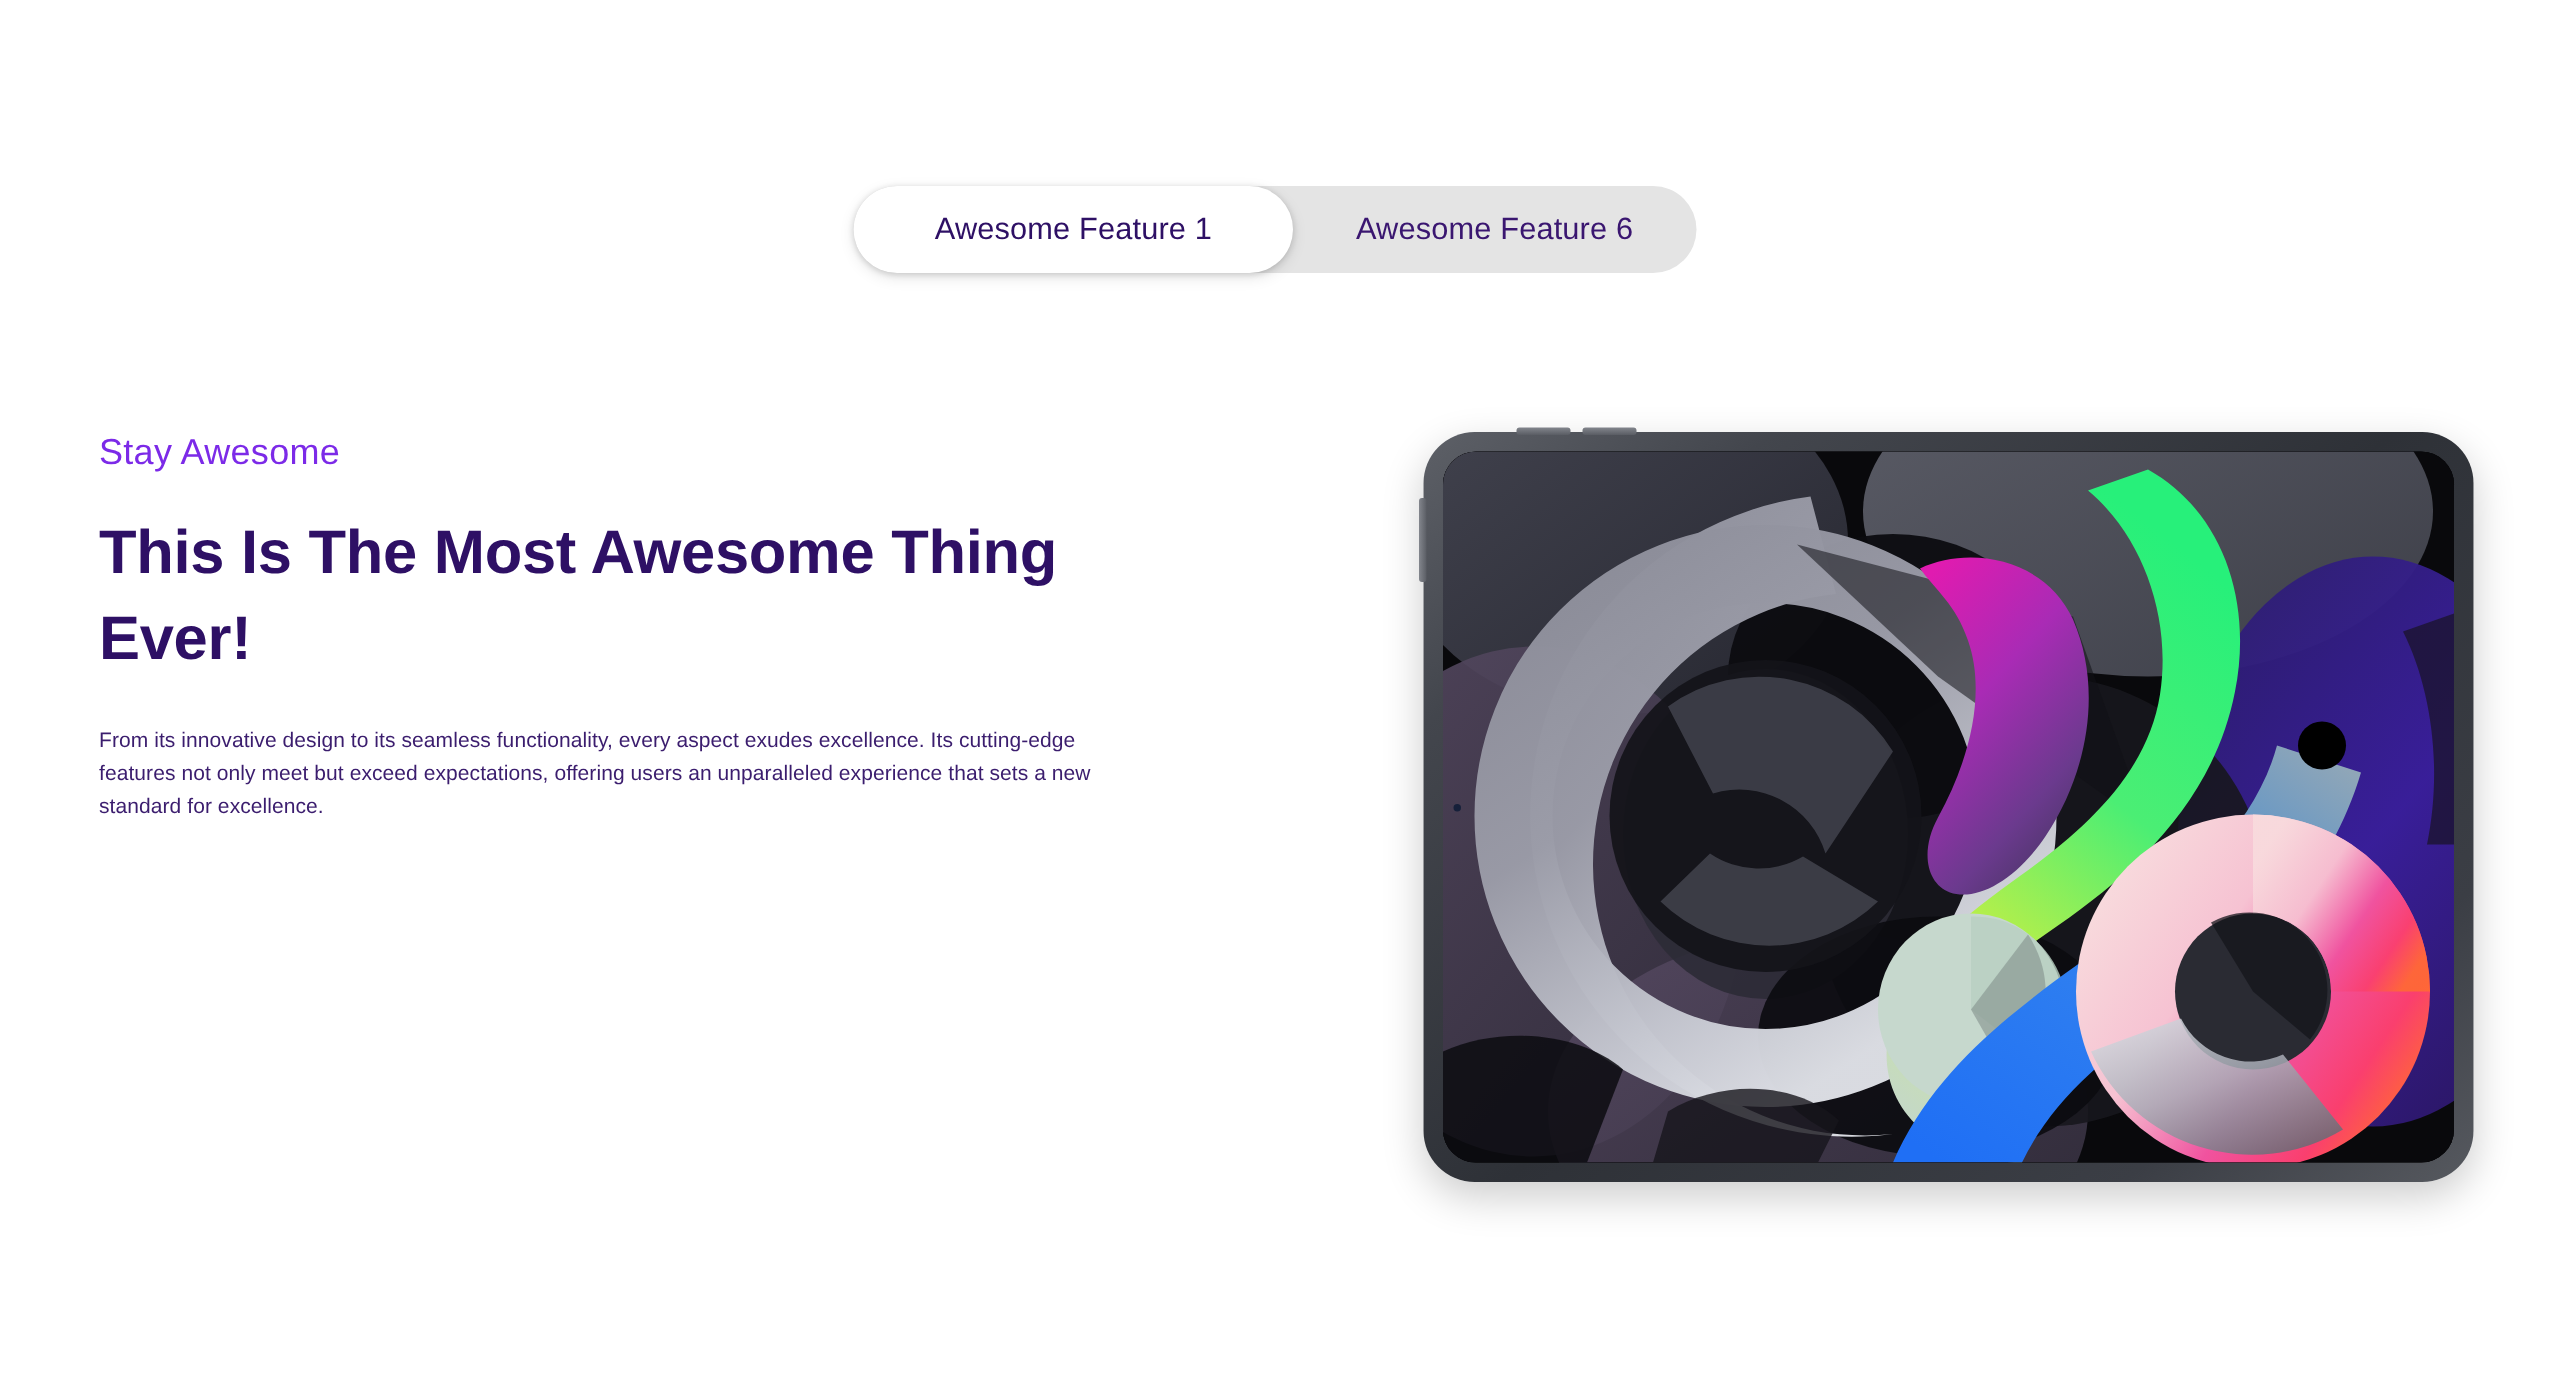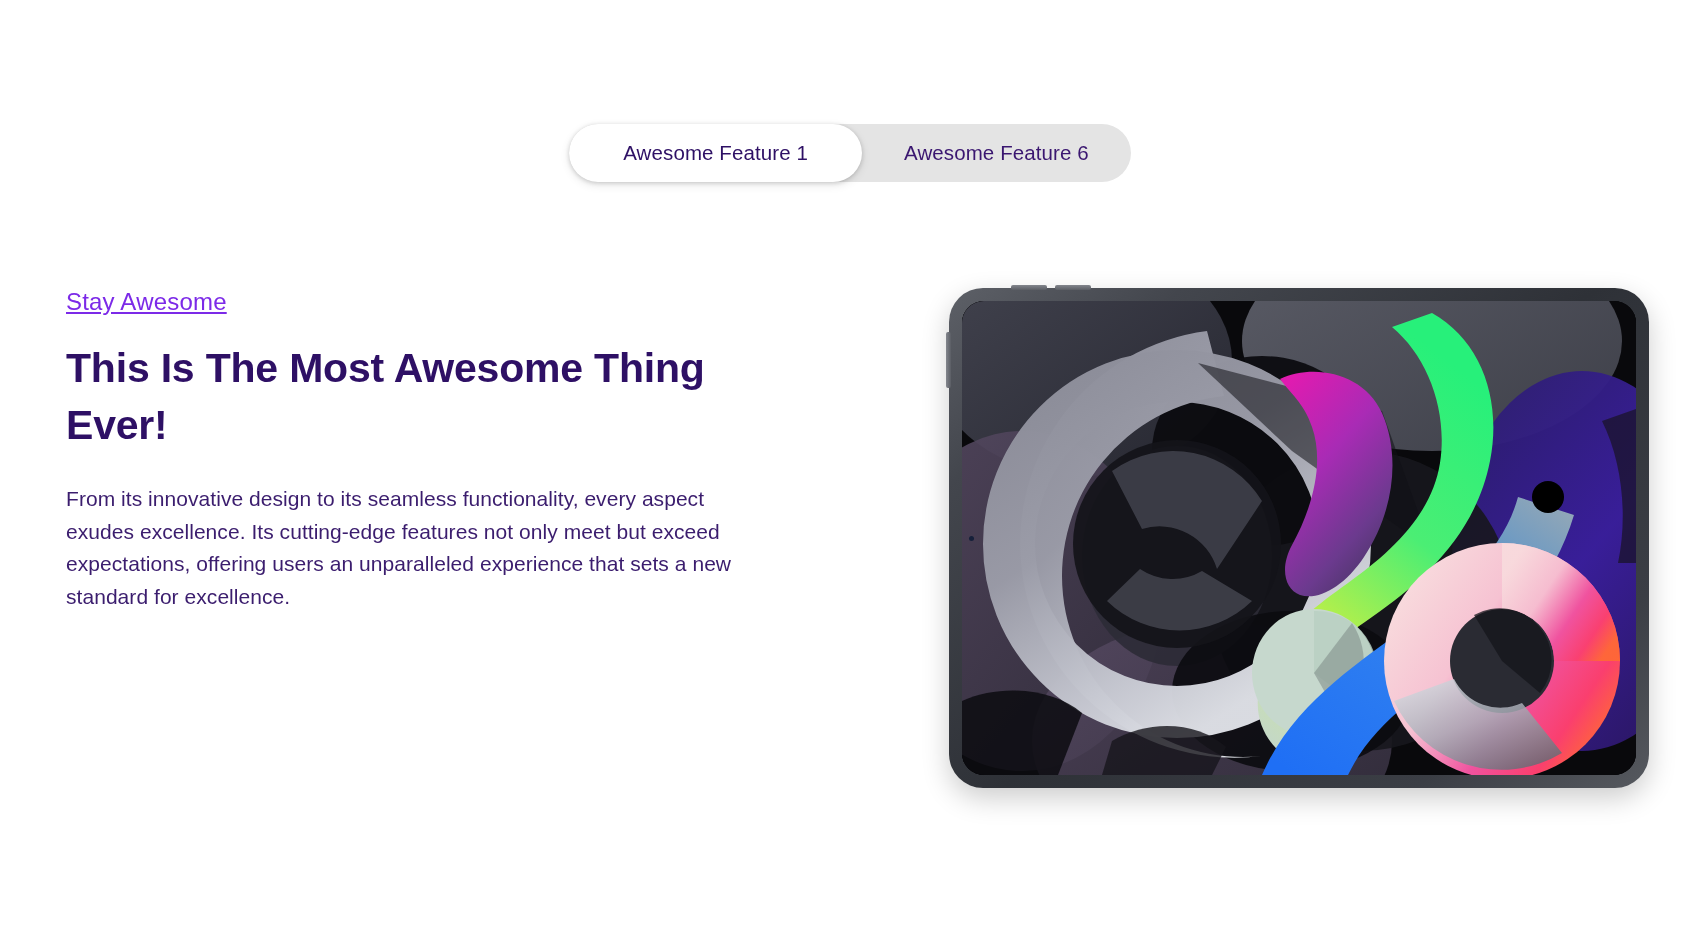--- a/index.html
+++ b/index.html
@@ -68,36 +68,35 @@
     left: 66px;
     top: 288px;
     width: 740px;
   }
 
   .eyebrow {
     font-size: 24px;
     color: #7c2ae8;
     letter-spacing: 0.2px;
     margin-bottom: 14px;
-    text-decoration: underline;
   }
 
   .headline {
     font-size: 41px;
     font-weight: bold;
     color: #2e1065;
     line-height: 1.38;
     letter-spacing: -0.2px;
     max-width: 690px;
     margin-bottom: 30px;
     margin-top: 24px;
   }
 
   .body-copy {
-    font-size: 21px;
+    font-size: 14px;
     color: #3b1d6e;
     line-height: 1.55;
     max-width: 680px;
     letter-spacing: 0.05px;
   }
 
   
   .device {
     position: absolute;
     left: 949px;

